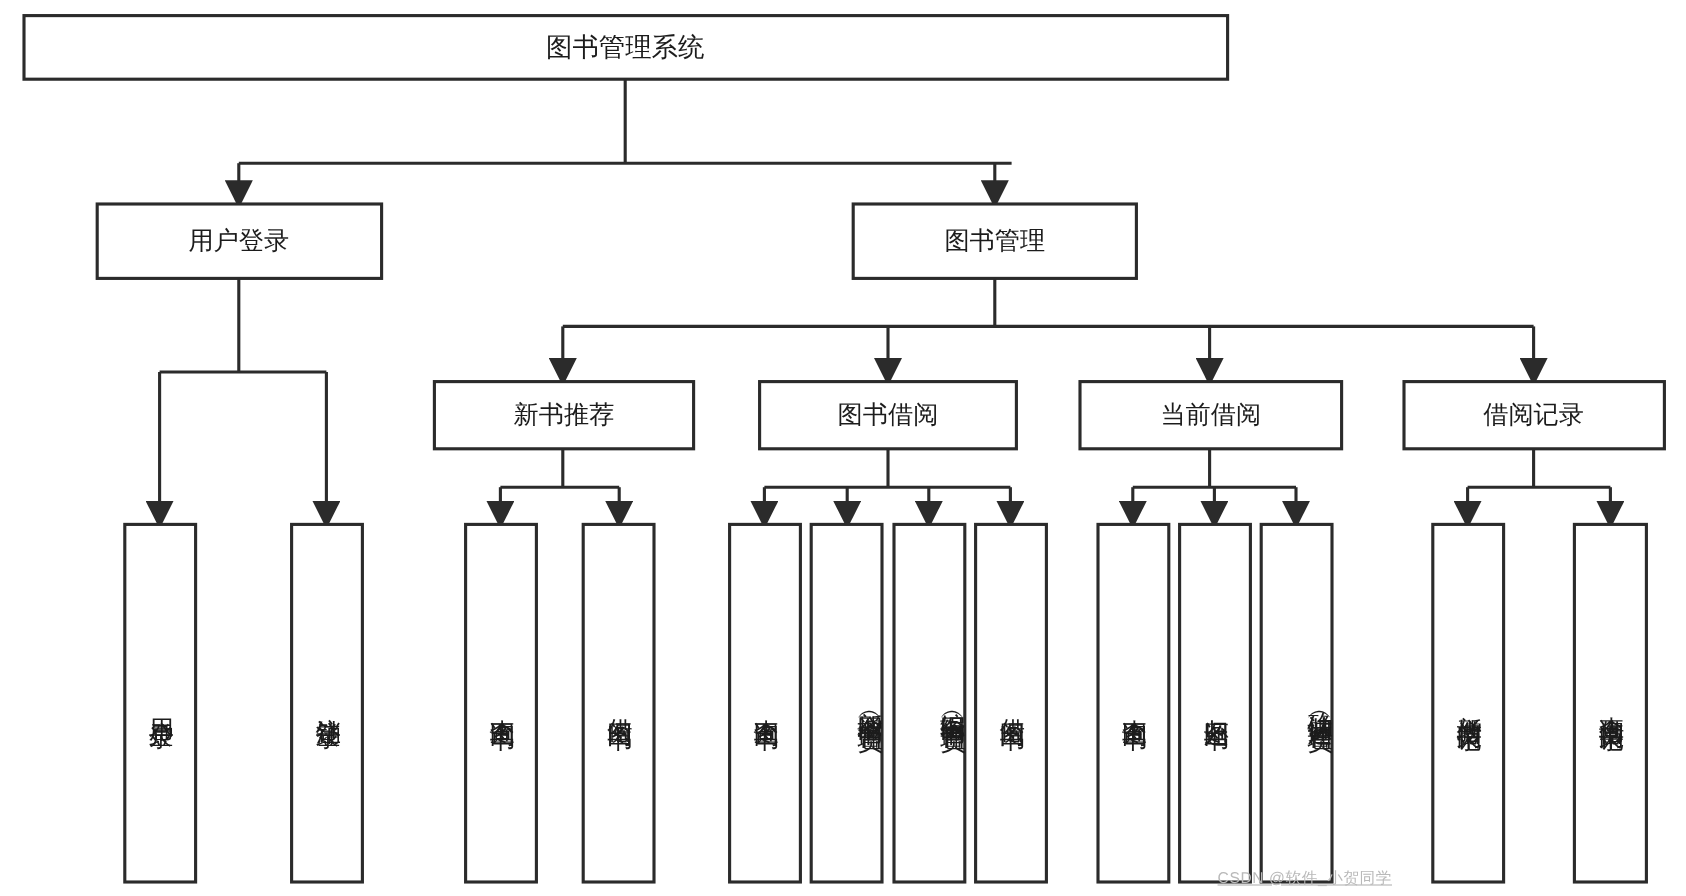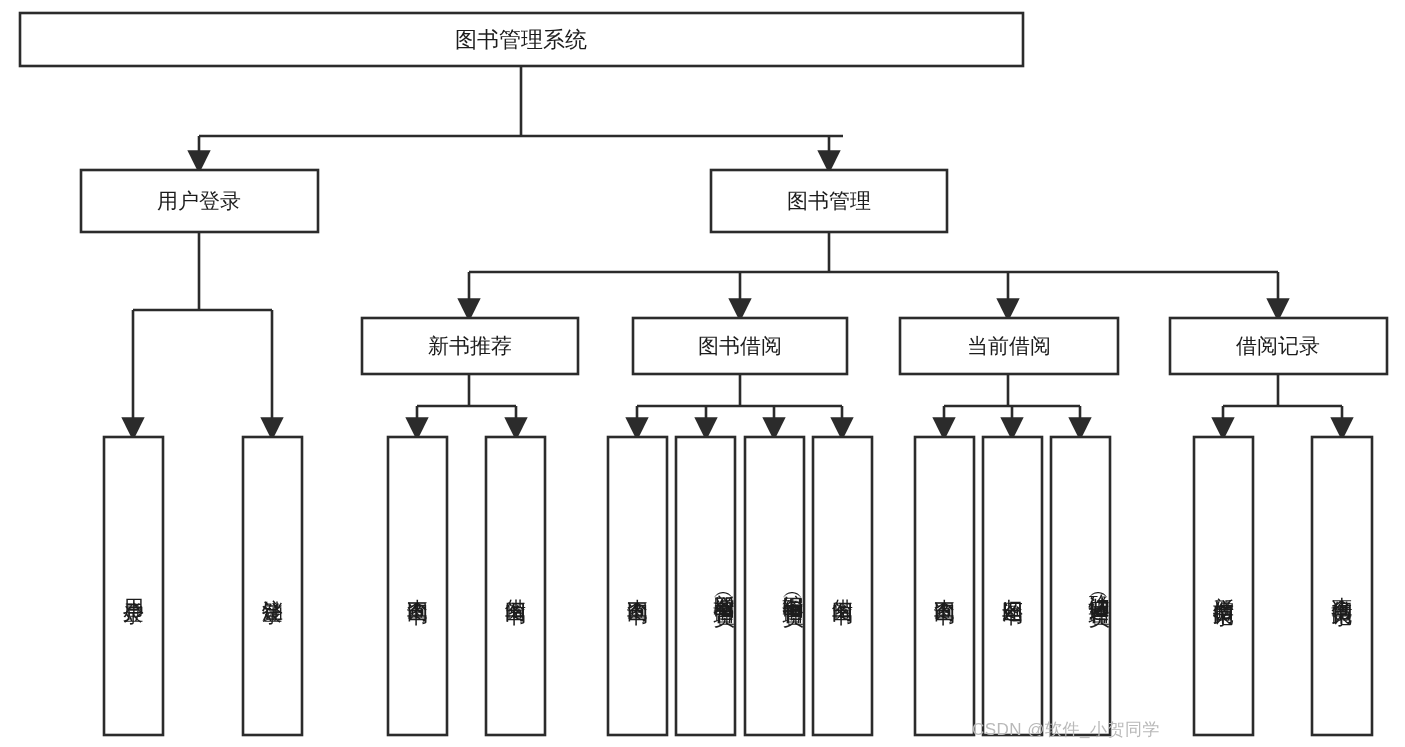--- a/index.html
+++ b/index.html
@@ -67,24 +67,25 @@
     letter-spacing: 2px;
     text-align: center;
     white-space: nowrap;
     pointer-events: none;
   }
   .watermark {
     position: absolute;
     right: 8px;
     bottom: 6px;
     font-family: "Liberation Sans", "DejaVu Sans", sans-serif;
-    font-size: 17px;
+    font-size: 13px;
     color: #b9b9b9;
     letter-spacing: 0.5px;
     white-space: nowrap;
+    text-decoration: underline;
   }
 </style>
 </head>
 <body>
 
 <div id="diagram-root">
 
   <svg class="flow" viewBox="0 0 1405 747">
     <defs>
       <marker id="arrow" viewBox="0 0 12 12" refX="6" refY="6" markerWidth="9" markerHeight="9" orient="auto-start-reverse">

